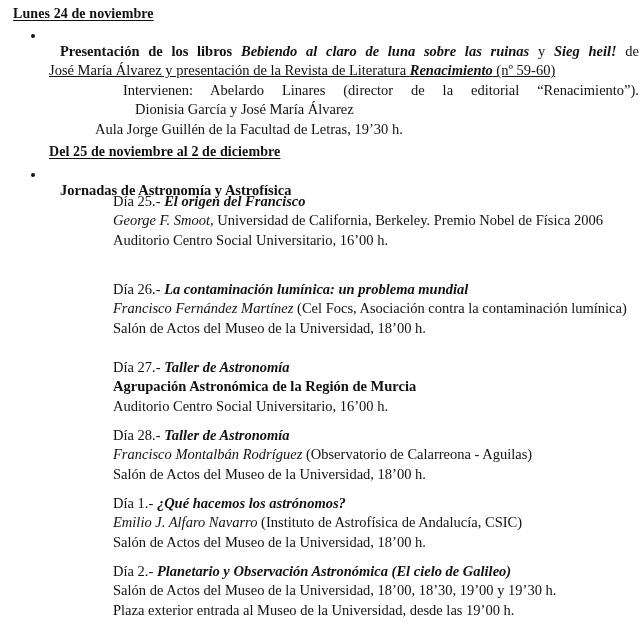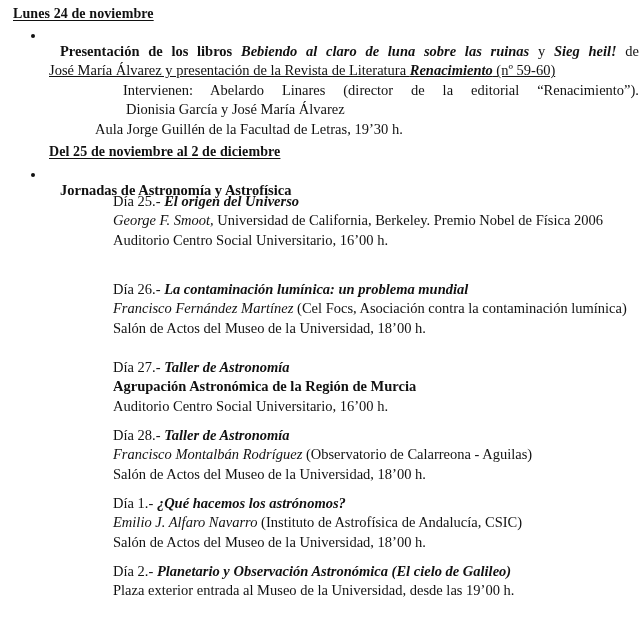--- a/index.html
+++ b/index.html
@@ -84,21 +84,21 @@
   .line.justified {
     position: absolute;
     left: 110px;
     top: 38.8px;
     width: 516px;
     white-space: normal;
     text-align: justify;
     text-align-last: justify;
   }
 
-  .line.ind-a { position: absolute; left: 113px; top: 58.2px; }
+  .line.ind-a { position: absolute; left: 122px; top: 58.2px; }
   .line.ind-b { position: absolute; left: 82px; top: 77.6px; }
 
   
   .line.lead-plain {
     position: absolute;
     left: 47px;
     top: 0;
     font-weight: bold;
     white-space: nowrap;
   }
@@ -148,21 +148,21 @@
   </div>
 
   <div class="section-heading heading-2">Del 25 de noviembre al 2 de diciembre</div>
 
   <div class="entry entry-2">
     <span class="bullet"></span>
     <div class="line lead-plain">Jornadas de Astronomía y Astrofísica</div>
   </div>
 
   <div class="day-block" style="top:192px">
-    <div class="day-line day-title"><span>Día 25.- </span><b>El origen del Universo</b></div>
+    <div class="day-line day-title"><span>Día 25.- </span><b>El origen del Francisco</b></div>
     <div class="day-line wrap speaker"><i>George F. Smoot,</i><span> Universidad de California, Berkeley. Premio Nobel de Física 2006</span></div>
     <div class="day-line">Auditorio Centro Social Universitario, 16’00 h.</div>
   </div>
 
   <div class="day-block" style="top:280px">
     <div class="day-line day-title"><span>Día 26.- </span><b>La contaminación lumínica: un problema mundial</b></div>
     <div class="day-line wrap speaker"><i>Francisco Fernández Martínez</i><span> (Cel Focs, Asociación contra la contaminación lumínica)</span></div>
     <div class="day-line">Salón de Actos del Museo de la Universidad, 18’00 h.</div>
   </div>
 
@@ -179,16 +179,17 @@
   </div>
 
   <div class="day-block" style="top:494px">
     <div class="day-line day-title"><span>Día 1.- </span><b>¿Qué hacemos los astrónomos?</b></div>
     <div class="day-line speaker"><i>Emilio J. Alfaro Navarro</i><span> (Instituto de Astrofísica de Andalucía, CSIC)</span></div>
     <div class="day-line">Salón de Actos del Museo de la Universidad, 18’00 h.</div>
   </div>
 
   <div class="day-block" style="top:562px">
     <div class="day-line day-title"><span>Día 2.- </span><b>Planetario y Observación Astronómica (El cielo de Galileo)</b></div>
+    <div class="day-line">Salón de Actos del Museo de la Universidad, 18’00, 18’30, 19’00 y 19’30 h.</div>
     <div class="day-line">Plaza exterior entrada al Museo de la Universidad, desde las 19’00 h.</div>
   </div>
 
 </div>
 
 </body></html>

